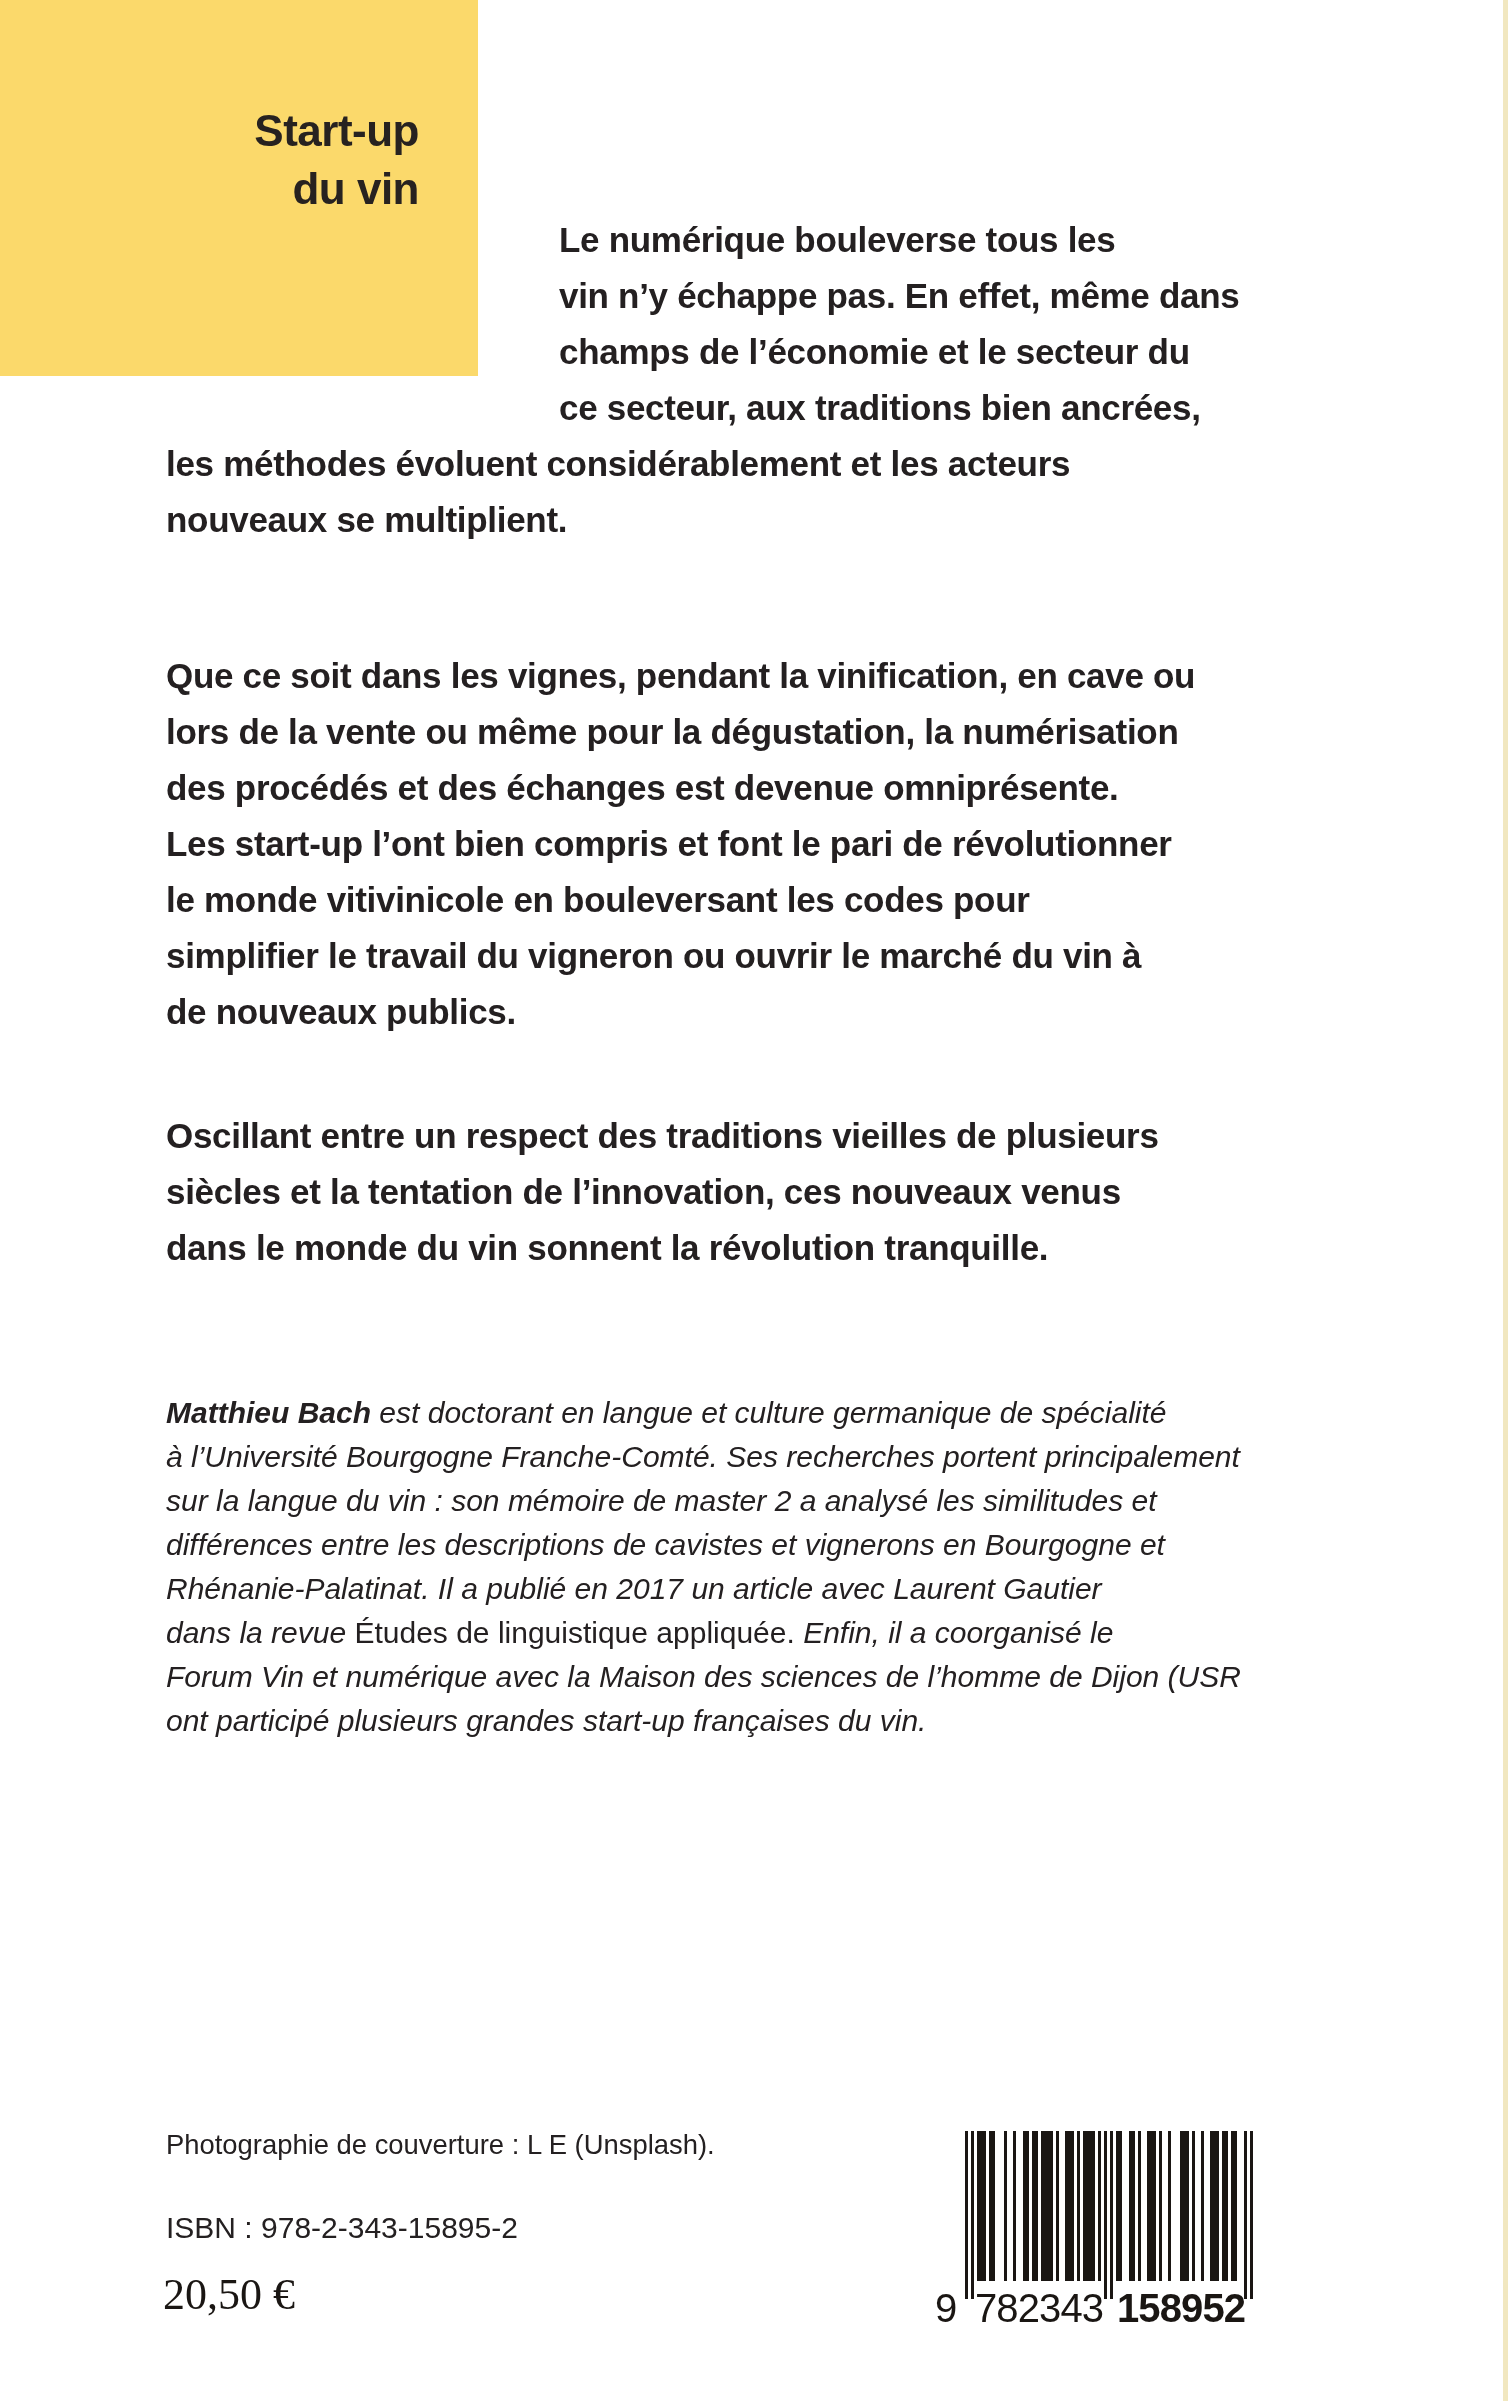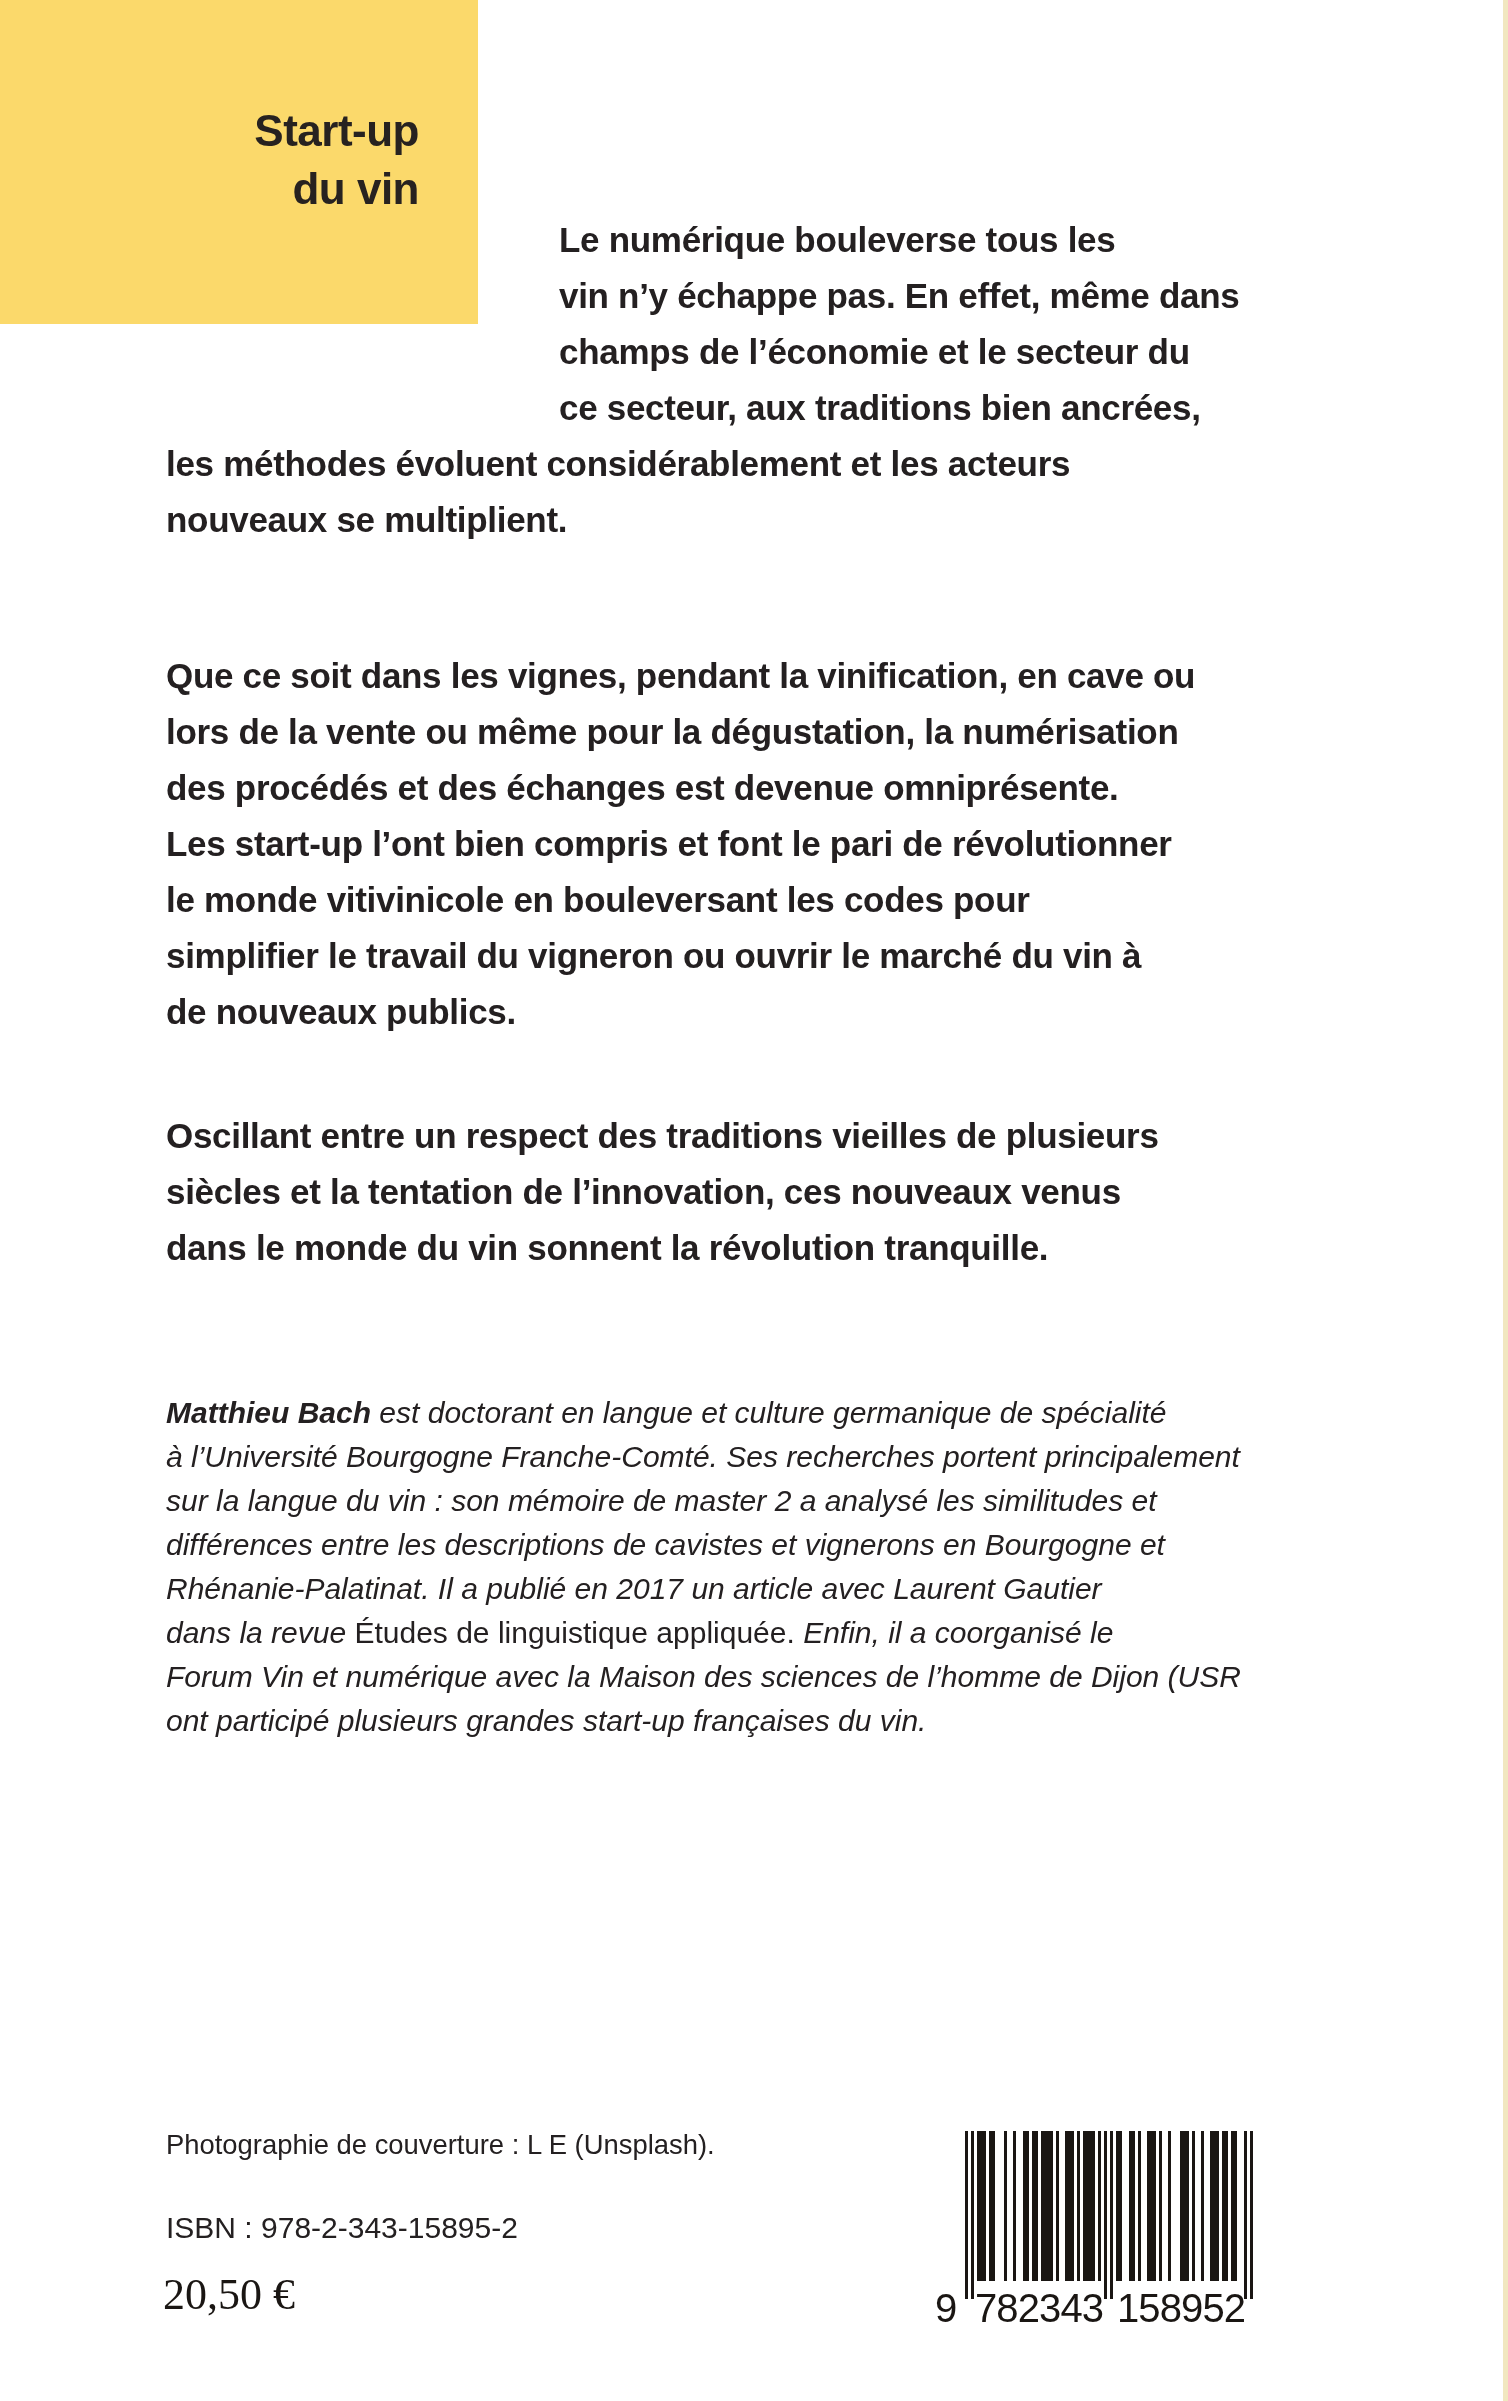--- a/index.html
+++ b/index.html
@@ -1,21 +1,21 @@
 <!DOCTYPE html>
 <html style="font-size:15px"><head>
 <meta charset="utf-8">
 <style>
   html,body{margin:0;padding:0;background:#e8e8e8;}
   .page{
     position:relative;width:1508px;height:2402px;background:#ffffff;
     font-family:"Liberation Sans",sans-serif;color:#242021;overflow:hidden;
     margin:0 auto;
   }
-  .yellow-block{position:absolute;left:0;top:0;width:478px;height:324px;background:#FBD96B;}
+  .yellow-block{position:absolute;left:0;top:0;width:478px;height:376px;background:#FBD96B;}
   .cover-title{
     position:absolute;top:102px;right:59px;text-align:right;
     font-weight:bold;font-size:44px;line-height:58px;color:#272220;letter-spacing:-0.5px;
   }
   .edge-strip{position:absolute;right:0;top:0;width:4.7px;height:2402px;background:#F1E7C0;}
 
   .content{position:absolute;left:166px;top:0;width:1172px;}
   .body-text{font-size:35px;letter-spacing:-0.3px;font-weight:bold;}
   .para{margin:0;}
   .p1{margin-top:212px;}
@@ -39,21 +39,21 @@
   .isbn{position:absolute;left:166px;top:2211px;font-size:30px;}
   .price{position:absolute;left:163px;top:2269px;font-family:"Liberation Serif",serif;font-size:44px;color:#1a1613;}
 
   .barcode{position:absolute;left:937px;top:2131px;width:326px;height:218px;}
   .barcode-bars{position:absolute;left:28px;top:0;width:288px;height:168px;}
   .bar{position:absolute;top:0;height:150px;background:#1a1613;}
   .bar.tall{height:168px;}
   .bc-digit{position:absolute;top:155px;font-size:40px;letter-spacing:-0.9px;color:#1a1613;font-style:normal;}
   .bc-first{left:-1.9px;}
   .bc-left{left:38px;width:126px;text-align:center;}
-  .bc-right{left:180px;width:126px;text-align:center;}
+  .bc-right{left:180px;width:126px;text-align:center;font-weight:bold;}
 </style>
 </head>
 <body>
 
 <div class="page">
 
   <div class="yellow-block">
     <div class="cover-title">
       <div>Start-up</div>
       <div>du vin</div>

